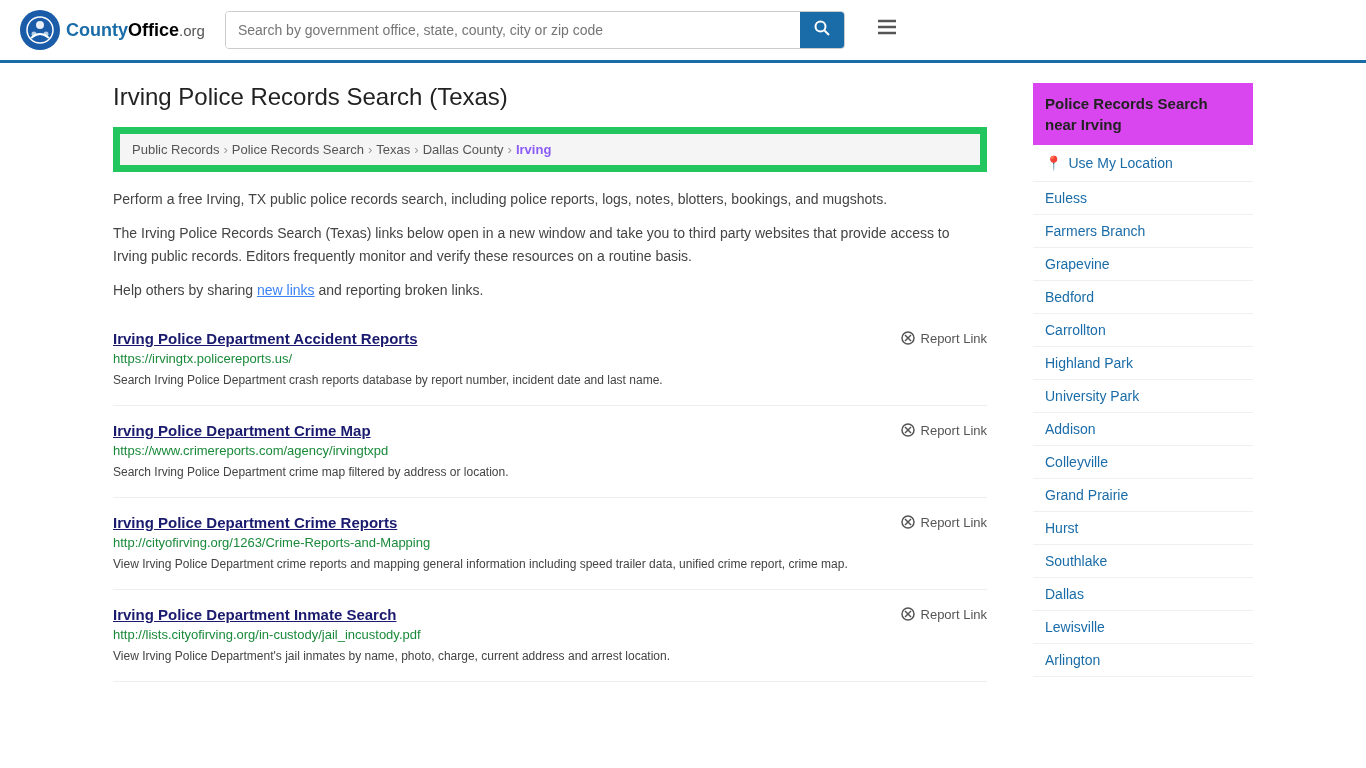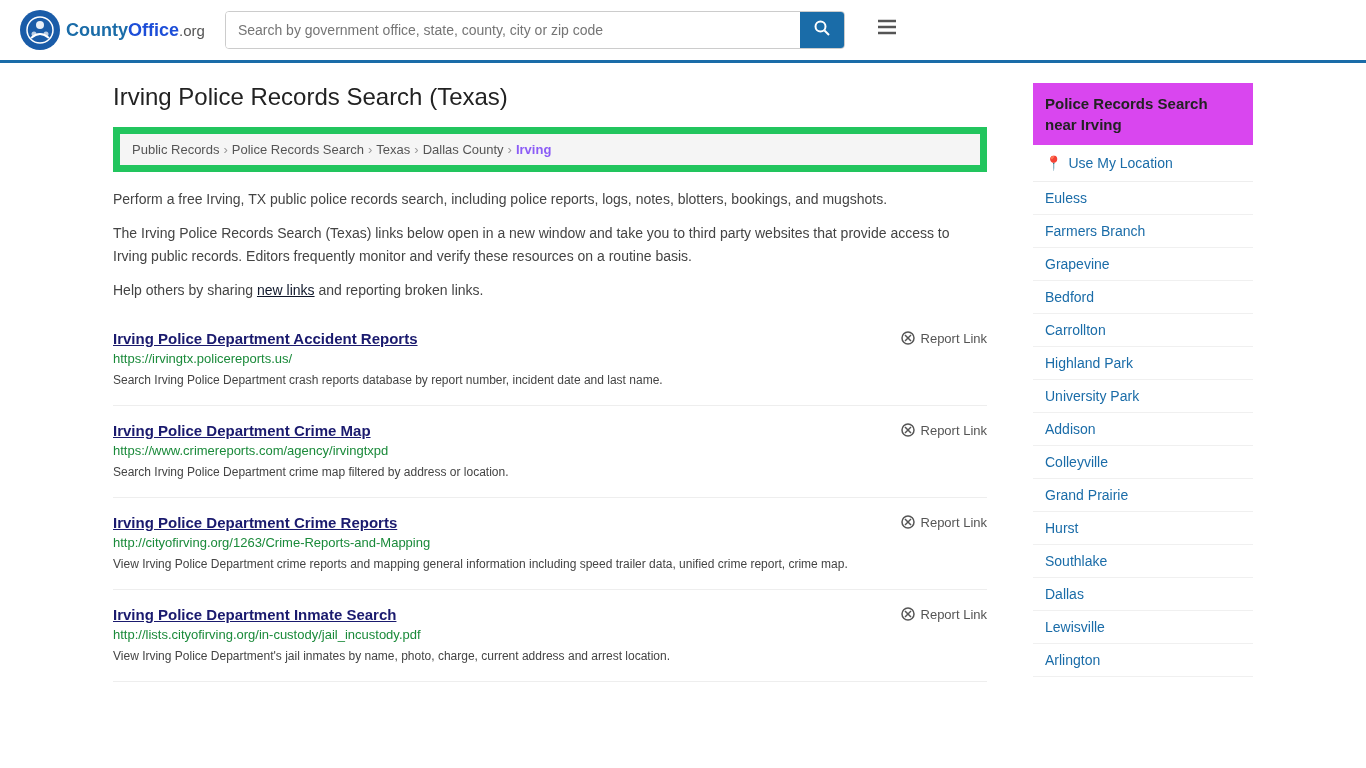--- a/index.html
+++ b/index.html
@@ -113,21 +113,21 @@
     .breadcrumb .sep { color: #999; }
     .breadcrumb .current { color: #8b5cf6; font-weight: bold; }
 
     
     .description {
       font-size: 14px;
       color: #444;
       line-height: 1.6;
       margin-bottom: 12px;
     }
-    .description a { color: #0f172a; text-decoration: underline; }
+    .description a { color: #3b82f6; text-decoration: underline; }
 
     
     .result-item {
       border-bottom: 1px solid #eee;
       padding: 16px 0;
     }
     .result-header {
       display: flex;
       align-items: center;
       justify-content: space-between;
@@ -201,21 +201,21 @@
     <div class="logo-circle">
       <svg width="28" height="28" viewBox="0 0 28 28" fill="none">
         <circle cx="14" cy="14" r="13" fill="#1a5ca8" stroke="white" stroke-width="1.5"></circle>
         <circle cx="14" cy="9" r="4" fill="white" opacity="0.9"></circle>
         <path d="M5 22 Q14 14 23 22" stroke="white" stroke-width="2" fill="none"></path>
         <circle cx="8" cy="18" r="2.5" fill="white" opacity="0.7"></circle>
         <circle cx="20" cy="18" r="2.5" fill="white" opacity="0.7"></circle>
       </svg>
     </div>
     <span class="logo-text">
-      <span>County</span><span style="color:#1d4ed8">Office</span><span style="font-weight:normal; color:#555; font-size:15px">.org</span>
+      <span>County</span><span style="color:#000000">Office</span><span style="font-weight:normal; color:#555; font-size:15px">.org</span>
     </span>
   </a>
 
   <div class="search-bar">
     <input type="text" placeholder="Search by government office, state, county, city or zip code" style="">
     <button>
       <svg width="16" height="16" viewBox="0 0 16 16" fill="white">
         <circle cx="6.5" cy="6.5" r="5" stroke="white" stroke-width="2" fill="none"></circle>
         <line x1="10.5" y1="10.5" x2="15" y2="15" stroke="white" stroke-width="2"></line>
       </svg>

